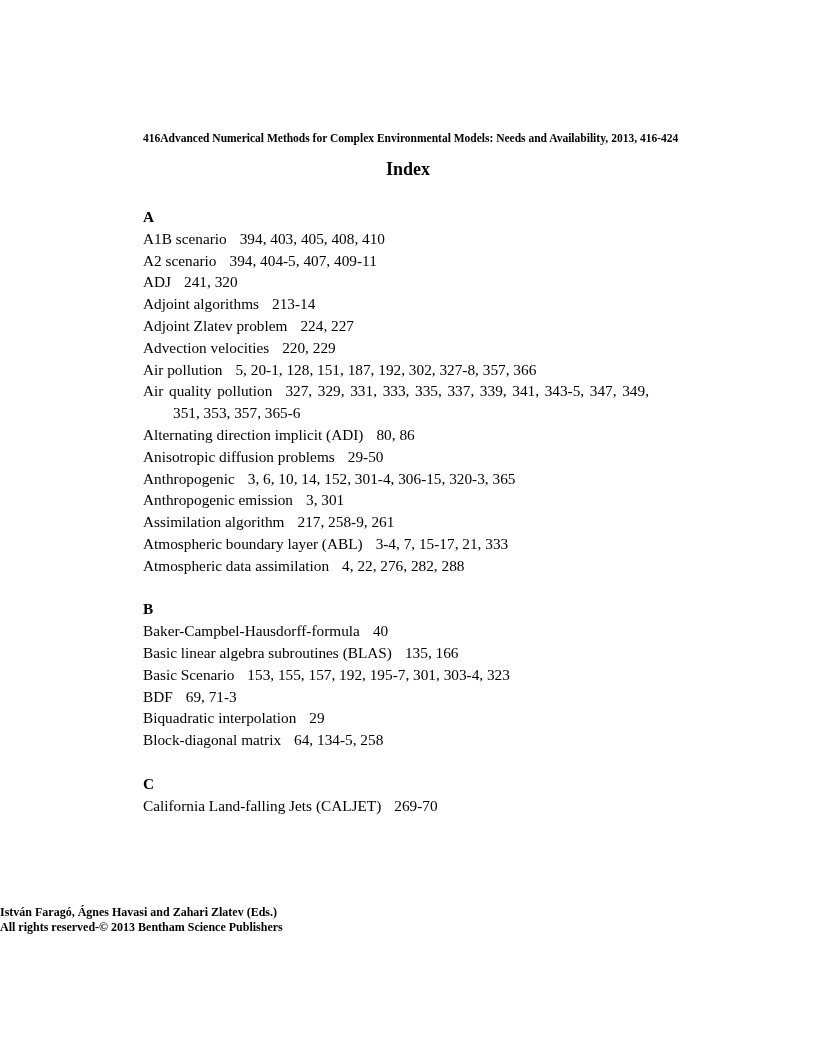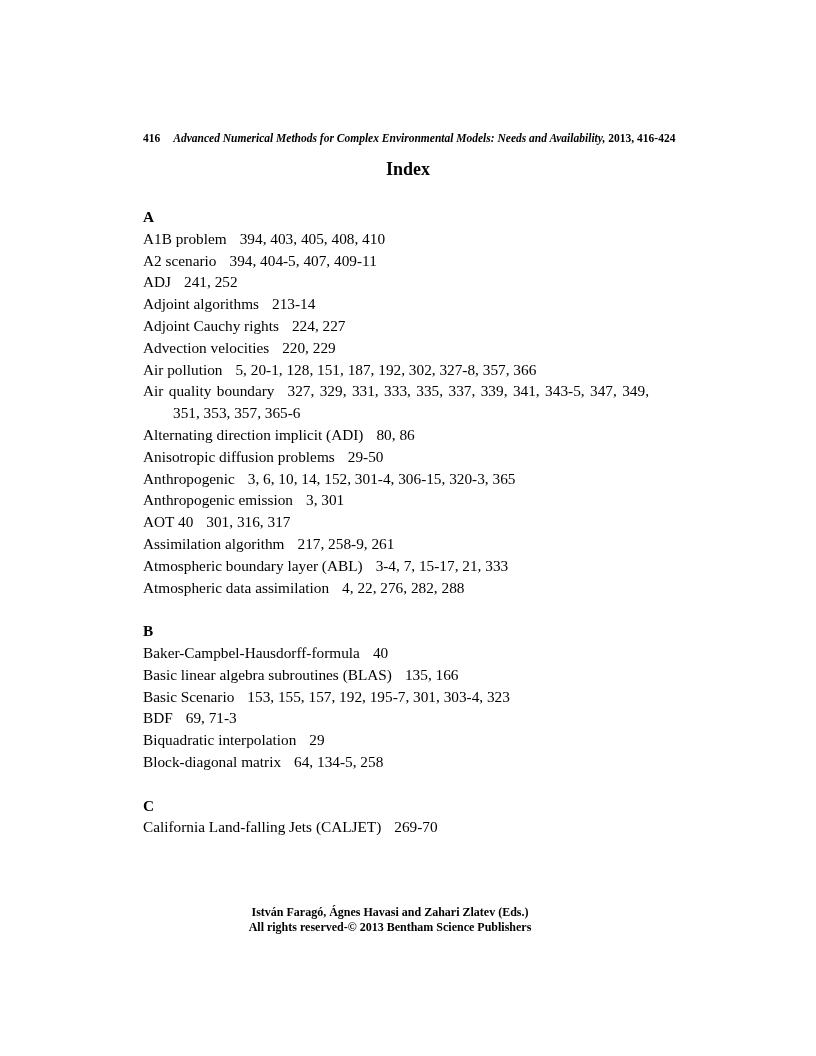--- a/index.html
+++ b/index.html
@@ -16,22 +16,22 @@
   .running-header {
     position: absolute;
     top: 131px;
     left: 143px;
     width: 560px;
     font-size: 11.5px;
     line-height: 14px;
     font-weight: bold;
     white-space: nowrap;
   }
-  .running-header .pagenum { margin-right: 13px; }
-  .running-header .book-title { font-style: italic; }
+  .running-header .pagenum { }
+  .running-header .book-title { }
   .running-header .pub-info { margin-left: 3px; }
   .index-title {
     position: absolute;
     top: 157px;
     left: 0;
     width: 816px;
     margin: 0;
     text-align: center;
     font-size: 18px;
     line-height: 24px;
@@ -51,54 +51,53 @@
     padding-left: 30px;
     text-indent: -30px;
     text-align: justify;
   }
   .gap { display: inline-block; width: 13px; }
   .page-footer {
     position: absolute;
     top: 905px;
     left: 0;
     width: 780px;
-    text-align: center;
+    text-align: left;
     font-size: 12px;
     line-height: 15px;
     font-weight: bold;
   }
 </style>
 </head>
 <body>
 
 <div class="page">
 
   <div class="running-header">
     <span class="pagenum">416</span><span class="book-title">Advanced Numerical Methods for Complex Environmental Models: Needs and Availability,</span><span class="pub-info">2013, 416-424</span>
   </div>
 
   <h1 class="index-title">Index</h1>
 
   <div class="index-body">
 
     <div class="section">
       <div class="section-letter">A</div>
-      <div class="entry"><span>A1B problem</span><span class="gap"></span><span>394, 403, 405, 408, 410</span></div>
+      <div class="entry"><span>A1B scenario</span><span class="gap"></span><span>394, 403, 405, 408, 410</span></div>
       <div class="entry"><span>A2 scenario</span><span class="gap"></span><span>394, 404-5, 407, 409-11</span></div>
-      <div class="entry"><span>ADJ</span><span class="gap"></span><span>241, 252</span></div>
+      <div class="entry"><span>ADJ</span><span class="gap"></span><span>241, 320</span></div>
       <div class="entry"><span>Adjoint algorithms</span><span class="gap"></span><span>213-14</span></div>
-      <div class="entry"><span>Adjoint Cauchy rights</span><span class="gap"></span><span>224, 227</span></div>
+      <div class="entry"><span>Adjoint Zlatev problem</span><span class="gap"></span><span>224, 227</span></div>
       <div class="entry"><span>Advection velocities</span><span class="gap"></span><span>220, 229</span></div>
       <div class="entry"><span>Air pollution</span><span class="gap"></span><span>5, 20-1, 128, 151, 187, 192, 302, 327-8, 357, 366</span></div>
-      <div class="entry"><span>Air quality boundary</span><span class="gap"></span><span>327, 329, 331, 333, 335, 337, 339, 341, 343-5, 347, 349, 351, 353, 357, 365-6</span></div>
+      <div class="entry"><span>Air quality pollution</span><span class="gap"></span><span>327, 329, 331, 333, 335, 337, 339, 341, 343-5, 347, 349, 351, 353, 357, 365-6</span></div>
       <div class="entry"><span>Alternating direction implicit (ADI)</span><span class="gap"></span><span>80, 86</span></div>
       <div class="entry"><span>Anisotropic diffusion problems</span><span class="gap"></span><span>29-50</span></div>
       <div class="entry"><span>Anthropogenic</span><span class="gap"></span><span>3, 6, 10, 14, 152, 301-4, 306-15, 320-3, 365</span></div>
       <div class="entry"><span>Anthropogenic emission</span><span class="gap"></span><span>3, 301</span></div>
-      <div class="entry"><span>AOT 40</span><span class="gap"></span><span>301, 316, 317</span></div>
       <div class="entry"><span>Assimilation algorithm</span><span class="gap"></span><span>217, 258-9, 261</span></div>
       <div class="entry"><span>Atmospheric boundary layer (ABL)</span><span class="gap"></span><span>3-4, 7, 15-17, 21, 333</span></div>
       <div class="entry"><span>Atmospheric data assimilation</span><span class="gap"></span><span>4, 22, 276, 282, 288</span></div>
     </div>
 
     <div class="section">
       <div class="section-letter">B</div>
       <div class="entry"><span>Baker-Campbel-Hausdorff-formula</span><span class="gap"></span><span>40</span></div>
       <div class="entry"><span>Basic linear algebra subroutines (BLAS)</span><span class="gap"></span><span>135, 166</span></div>
       <div class="entry"><span>Basic Scenario</span><span class="gap"></span><span>153, 155, 157, 192, 195-7, 301, 303-4, 323</span></div>

